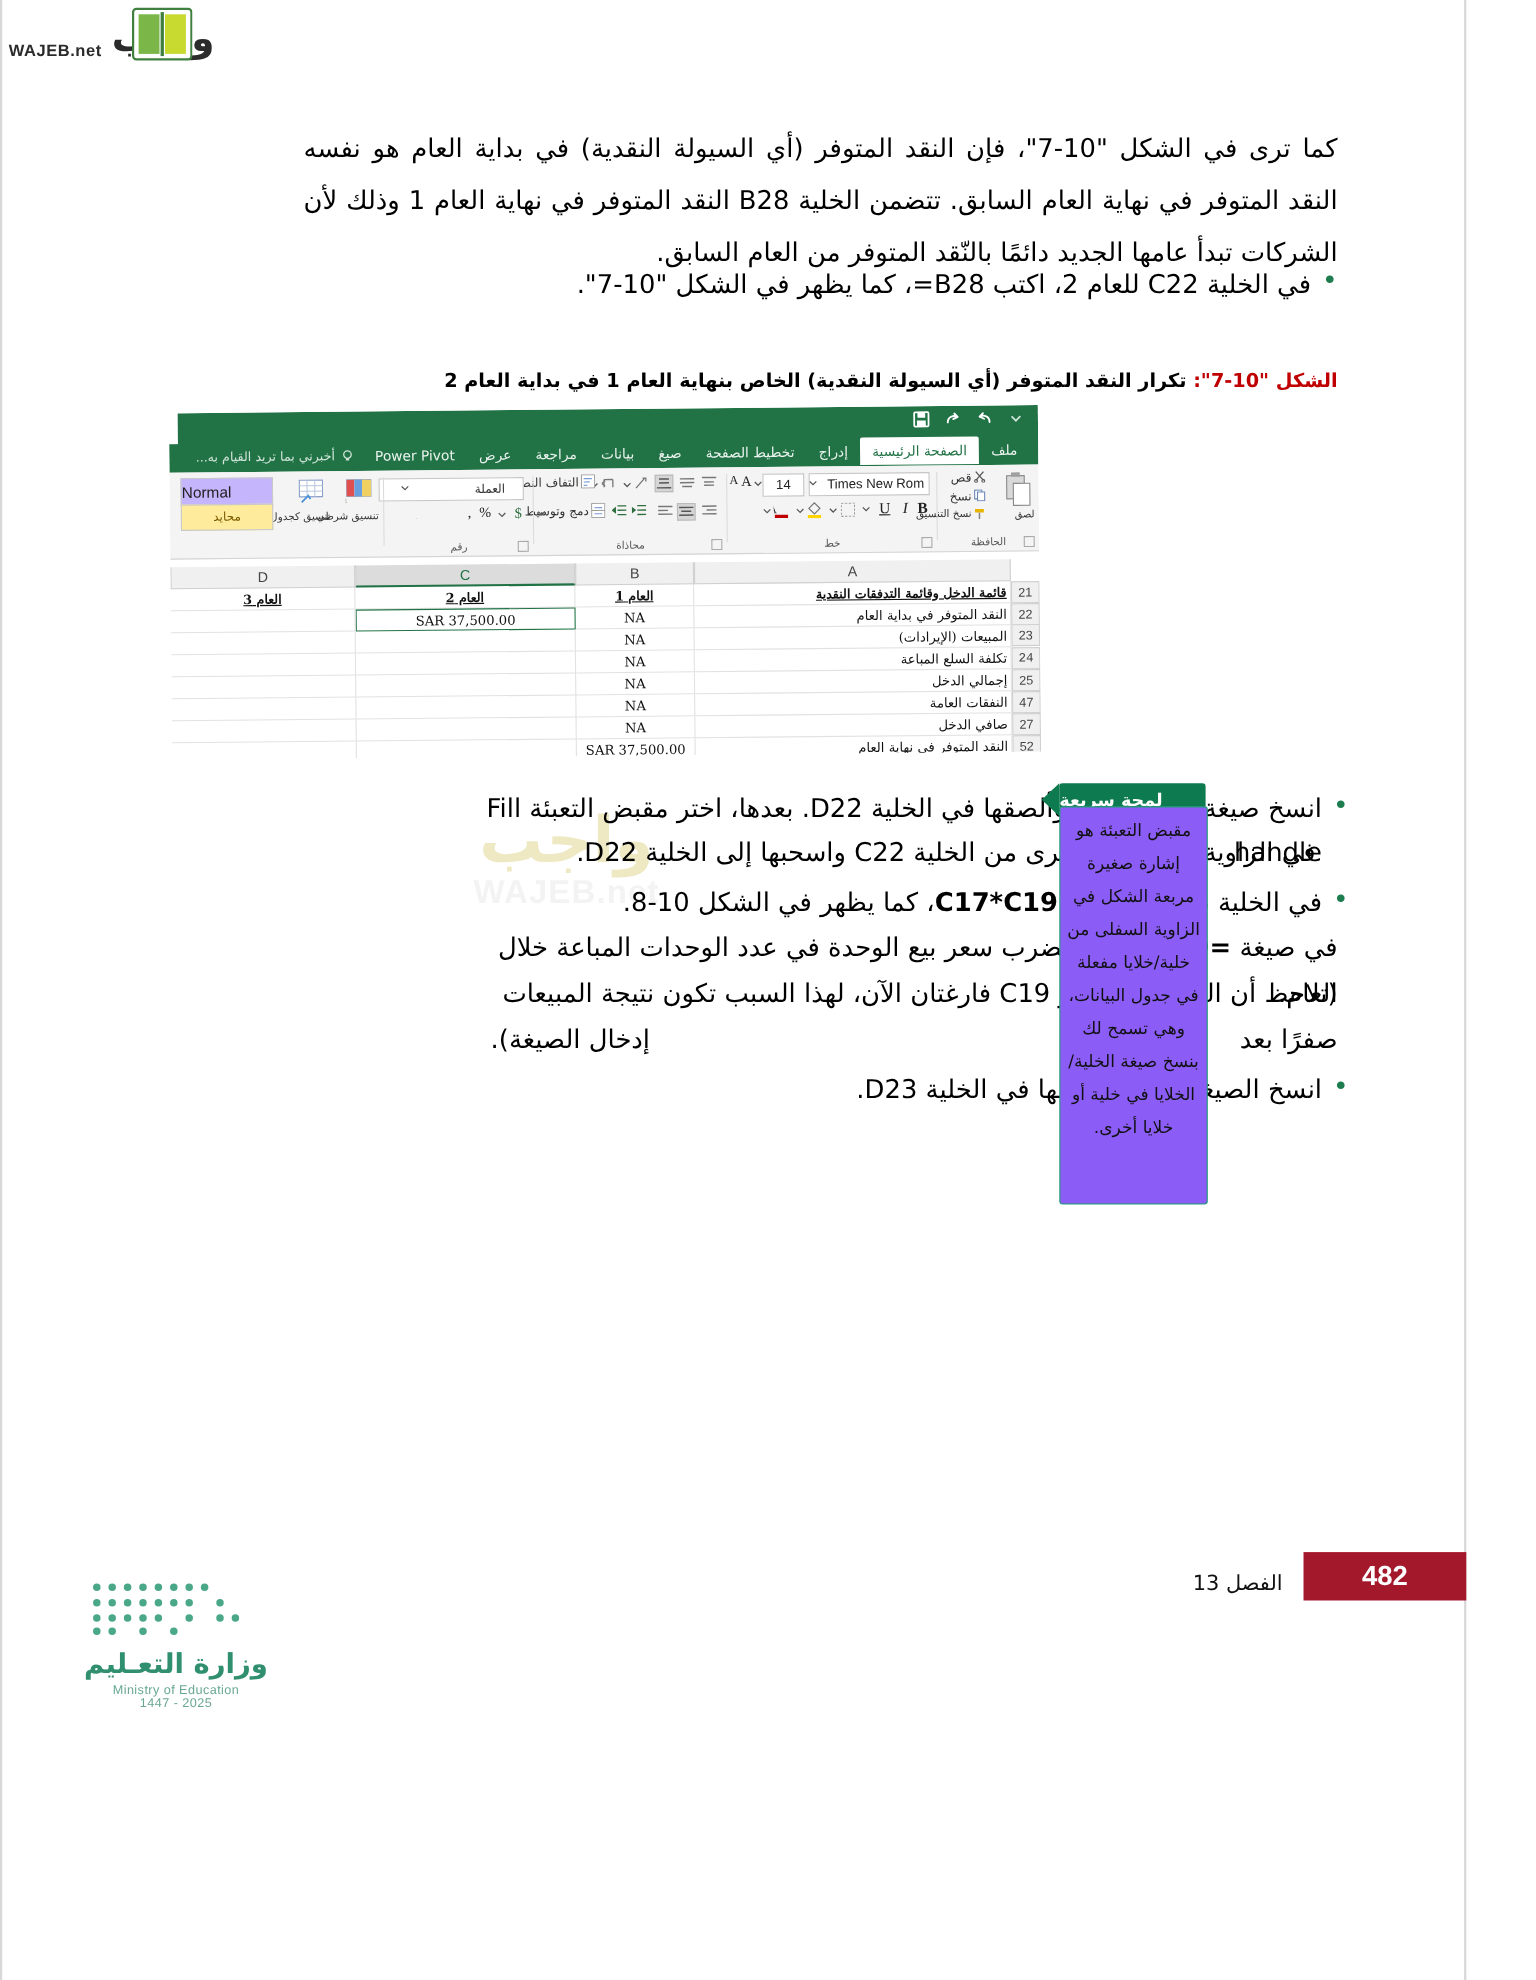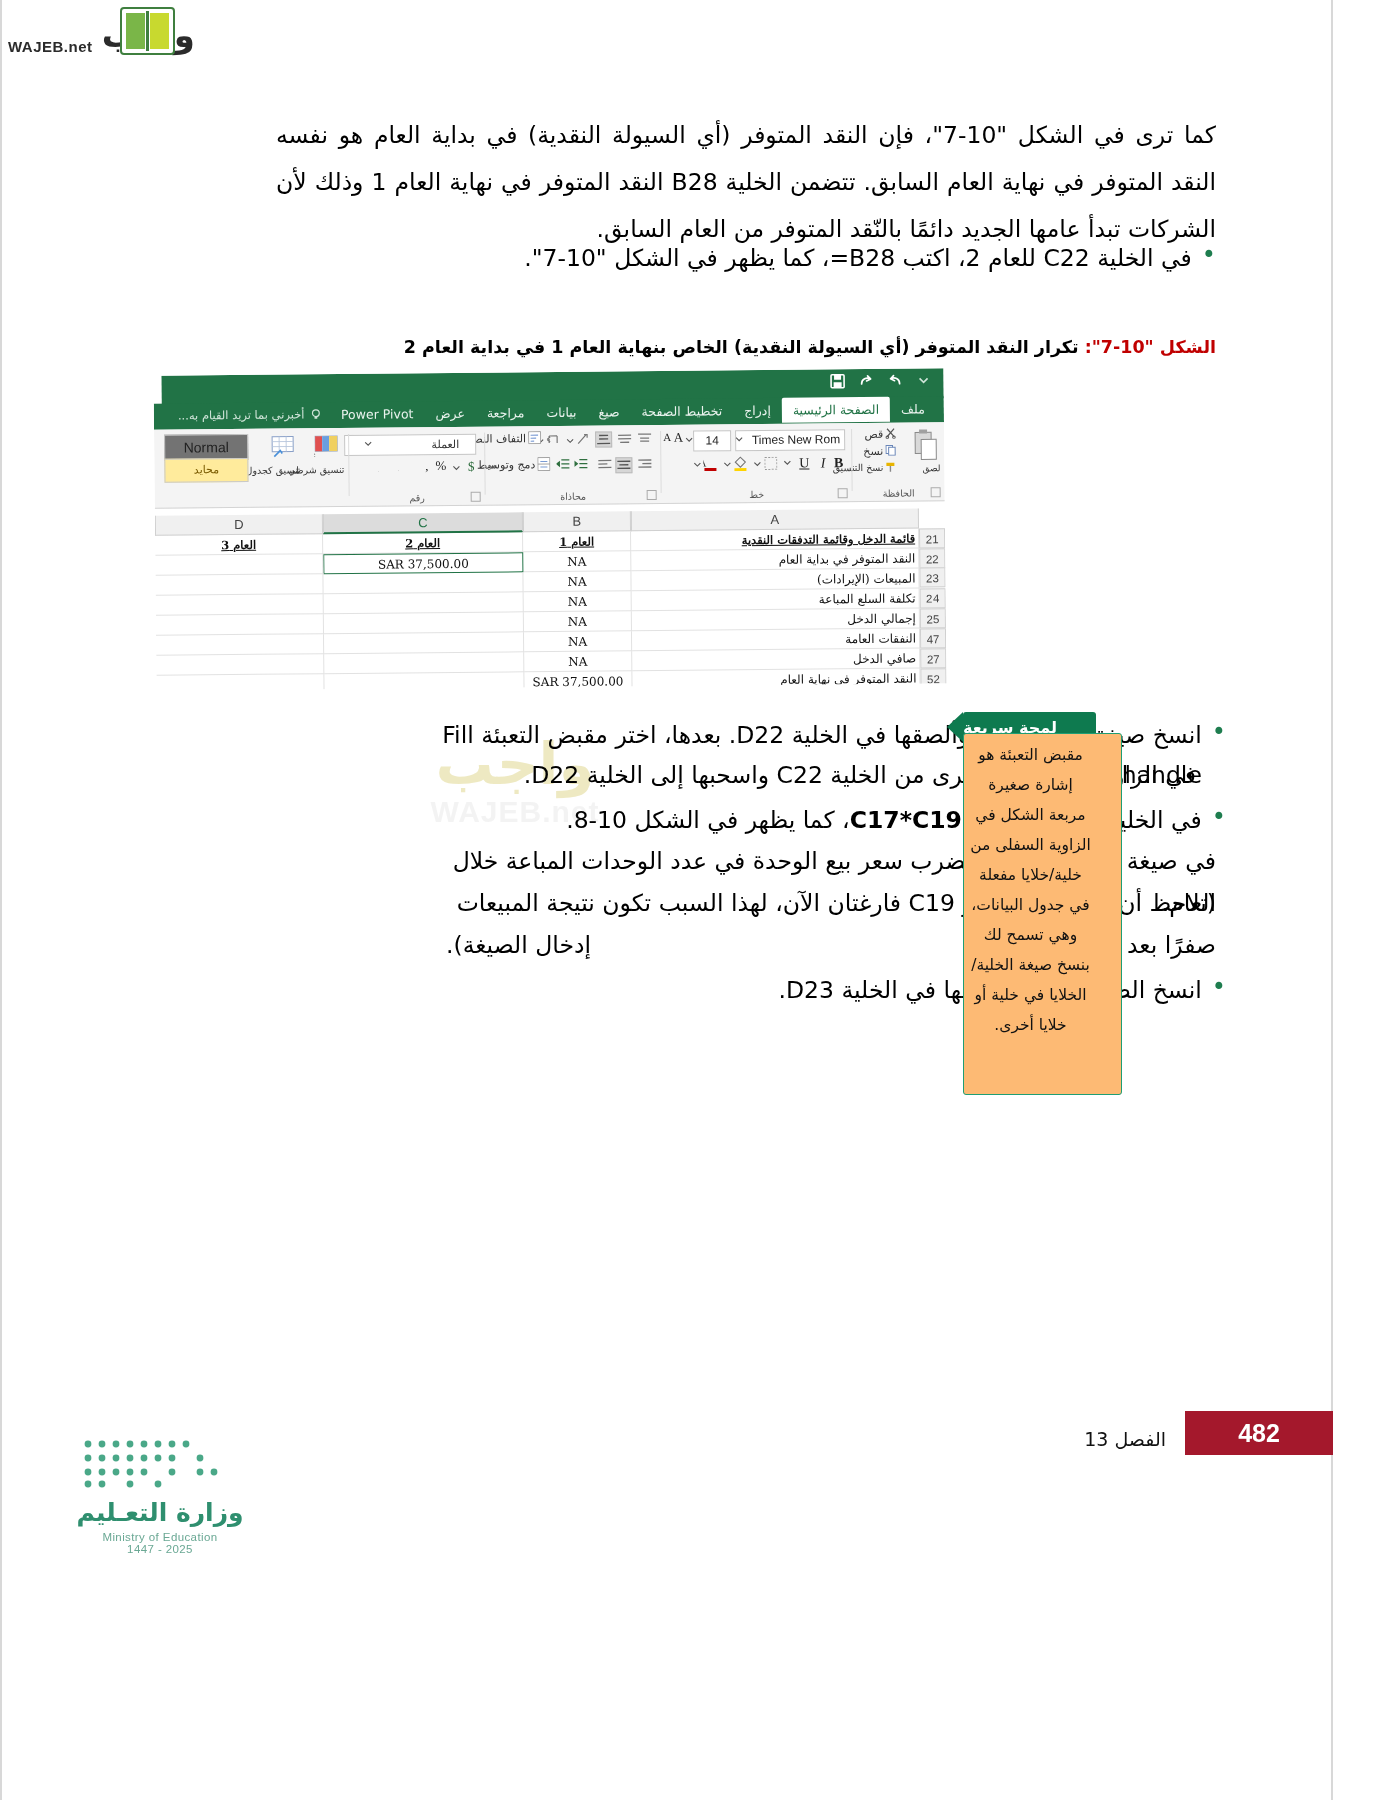--- a/index.html
+++ b/index.html
@@ -86,22 +86,22 @@
     background:#fff;border:1px solid #c5c5c5;height:19px;line-height:19px;padding:0 4px;
     white-space:nowrap;overflow:hidden;
   }
   .fontsize{
     position:absolute;font-family:"Liberation Sans",sans-serif;font-size:12px;color:#222;
     background:#fff;border:1px solid #c5c5c5;height:19px;line-height:19px;width:36px;text-align:center;
   }
   .btxt{font-family:"Liberation Serif",serif;font-size:14px;color:#222;position:absolute;}
   .arbtn{position:absolute;font-family:"DejaVu Sans",sans-serif;font-size:11px;color:#333;white-space:nowrap;}
   .cellstyle-normal{
-    position:absolute;background:#737373;border:1px solid #c9c9c9;
-    font-family:"Liberation Sans",sans-serif;font-size:14px;color:#222;text-align:center;
+    position:absolute;background:#c4b5fd;border:1px solid #c9c9c9;
+    font-family:"Liberation Sans",sans-serif;font-size:14px;color:#222;text-align:left;
     height:24px;line-height:24px;
   }
   .cellstyle-hi{
     position:absolute;background:#ffeb9c;border:1px solid #c9c9c9;
     font-family:"DejaVu Sans",sans-serif;font-size:11px;color:#7a5b00;text-align:center;
     height:22px;line-height:22px;
   }
   .numbox{
     position:absolute;background:#fff;border:1px solid #c5c5c5;height:19px;line-height:19px;
     font-family:"DejaVu Sans",sans-serif;font-size:11px;color:#333;text-align:right;padding:0 16px 0 4px;
@@ -117,21 +117,21 @@
   .cell{position:absolute;height:20px;box-sizing:border-box;border-right:1px solid #e2e2e2;border-bottom:1px solid #e2e2e2;
         font-family:"DejaVu Serif",serif;font-size:12px;color:#111;line-height:20px;overflow:hidden;white-space:nowrap;}
   .cell.hdr{font-weight:bold;text-decoration:underline;font-size:11.5px;}
   .cell.ar{text-align:right;padding-right:3px;direction:rtl;}
   .cell.ctr{text-align:center;}
   .cell.selbox{border:1.6px solid #217346;}
 
   
   .note-box{
     position:absolute;left:963px;top:733px;width:133px;height:360px;
-    background:#fdba74;border:1.5px solid #1f9e74;border-radius:3px;padding-left:24px;
+    background:#8b5cf6;border:1.5px solid #1f9e74;border-radius:3px;
   }
   .note-tab{
     position:absolute;left:963px;top:712px;width:133px;height:30px;
     background:#0e7a4f;color:#fff;border-radius:3px 3px 0 0;
     font-family:"DejaVu Sans",sans-serif;font-weight:bold;font-size:16px;
     display:flex;align-items:center;justify-content:flex-end;direction:rtl;
   }
   .note-tab:after{
     content:"";position:absolute;left:-16px;top:0;border-top:15px solid transparent;
     border-bottom:15px solid transparent;border-right:16px solid #0e7a4f;

